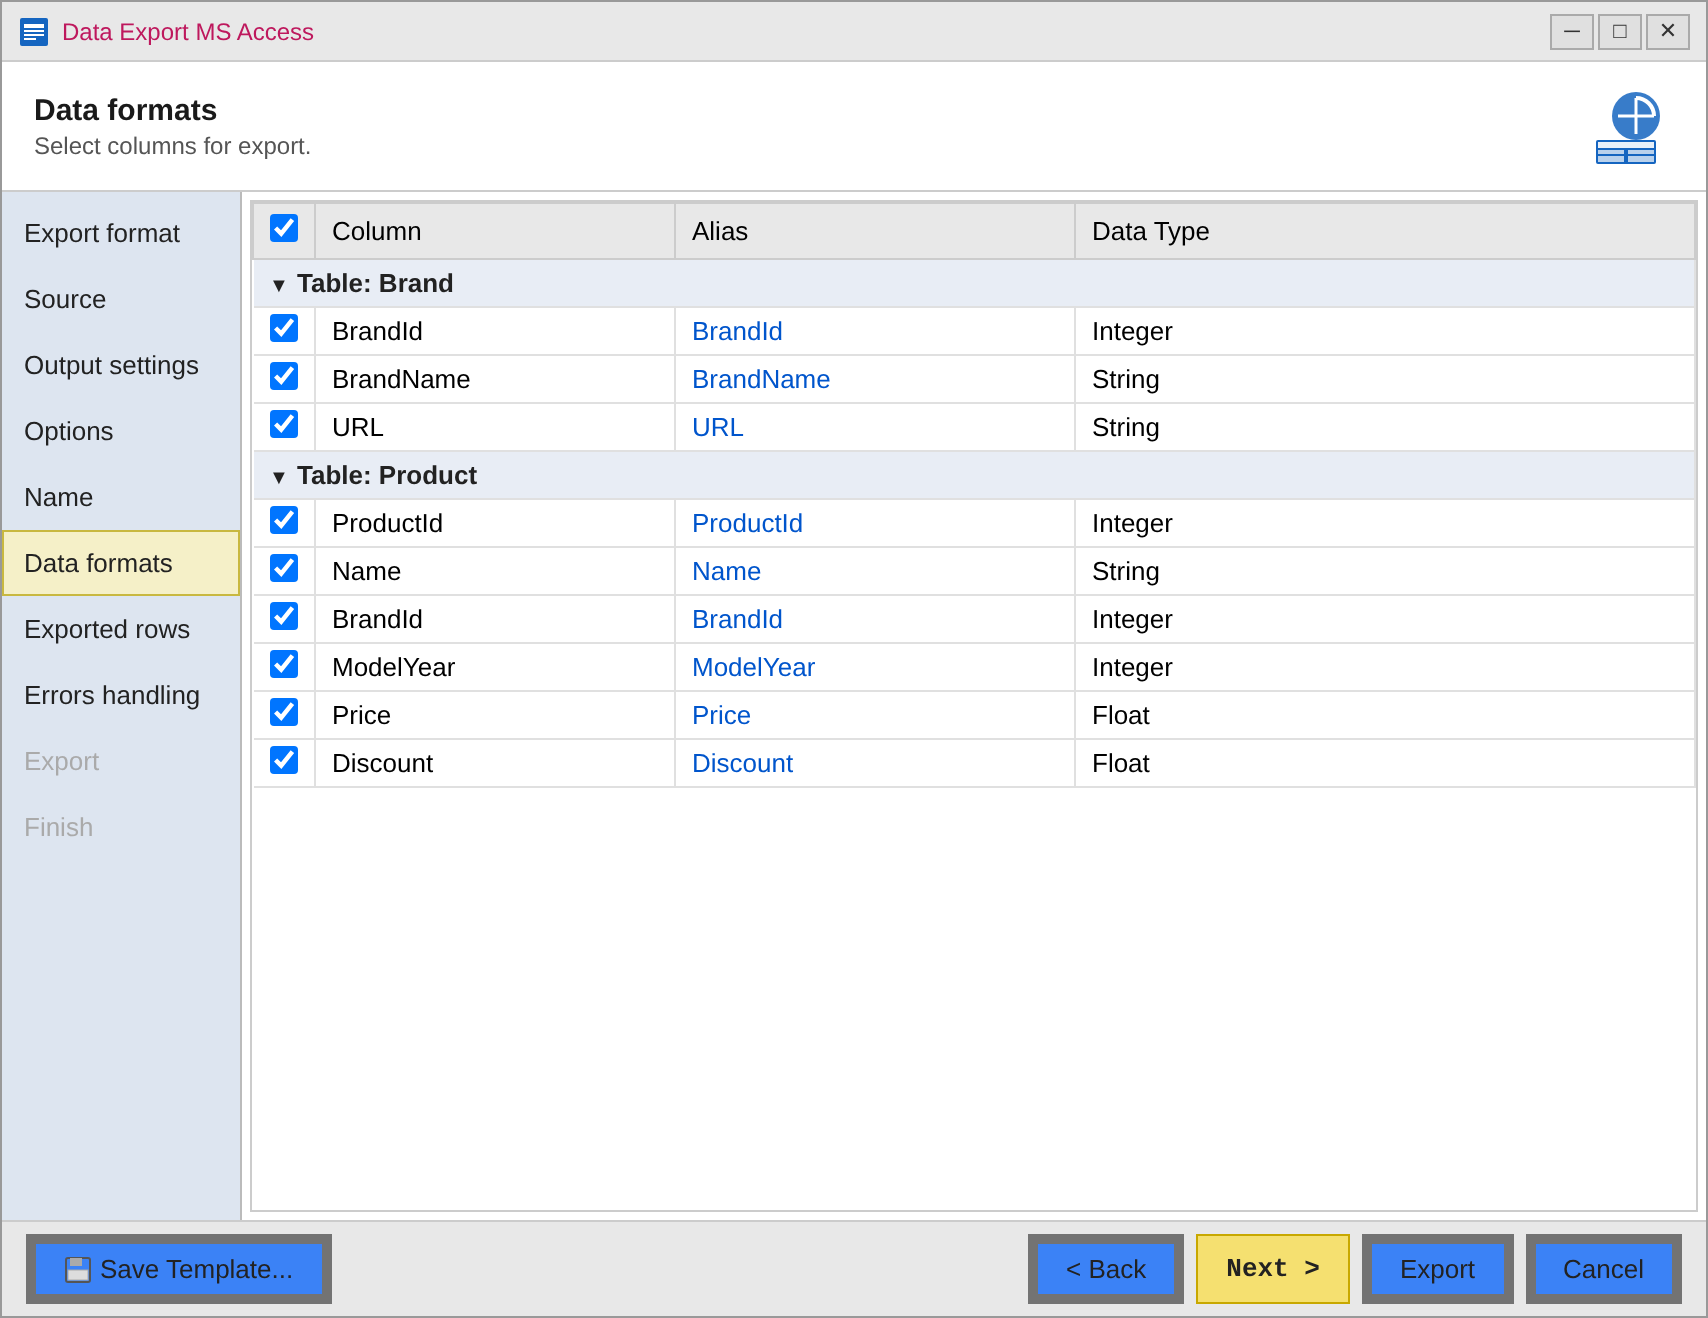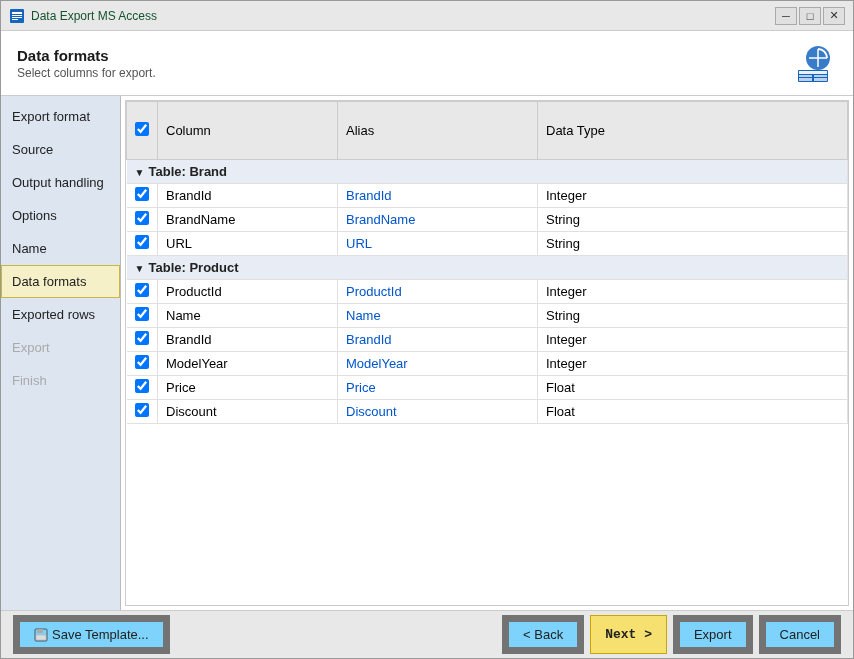--- a/index.html
+++ b/index.html
@@ -28,21 +28,21 @@
       justify-content: space-between;
       height: 30px;
     }
     .title-bar-left {
       display: flex;
       align-items: center;
       gap: 6px;
     }
     .title-bar-text {
       font-size: 12px;
-      color: #14532d;
+      color: #be185d;
     }
     .title-bar-controls {
       display: flex;
       gap: 2px;
     }
     .title-bar-btn {
       width: 22px;
       height: 18px;
       background: #e0e0e0;
       border: 1px solid #aaa;
@@ -128,21 +128,21 @@
 
     table {
       width: 100%;
       border-collapse: collapse;
     }
     thead tr {
       background: #e8e8e8;
     }
     thead th {
       border: 1px solid #ccc;
-      padding: 20px 8px;
+      padding: 5px 8px;
       text-align: left;
       font-weight: normal;
       font-size: 13px;
     }
     tbody tr {
       border-bottom: 1px solid #e0e0e0;
     }
     tbody td {
       padding: 3px 8px;
       border-right: 1px solid #e0e0e0;
@@ -188,22 +188,22 @@
       height: 48px;
     }
     .footer-left {}
     .footer-right {
       display: flex;
       gap: 6px;
     }
     .btn {
       padding: 5px 14px;
       font-size: 13px;
-      border: 7px solid #737373;
-      background: #7dd3fc;
+      border: 5px solid #737373;
+      background: #3b82f6;
       cursor: pointer;
       color: #222;
       min-width: 70px;
       text-align: center;
     }
     .btn-primary {
       background: #f5e070;
       border: 1px solid #c8a800;
       font-weight: bold;
       font-family: Liberation Mono, monospace;
@@ -259,25 +259,26 @@
         <rect x="24" y="34" width="13" height="3" fill="white" opacity="0.7"></rect>
       </svg>
     </div>
   </div>
 
   <div class="content">
 
     <div class="sidebar">
     <div class="sidebar-item">Export format</div>
         <div class="sidebar-item">Source</div>
-        <div class="sidebar-item">Output handling</div>
+        <div class="sidebar-item">Output settings</div>
         <div class="sidebar-item">Options</div>
         <div class="sidebar-item">Name</div>
         <div class="sidebar-item active">Data formats</div>
         <div class="sidebar-item">Exported rows</div>
+        <div class="sidebar-item">Errors handling</div>
         <div class="sidebar-item disabled">Export</div>
         <div class="sidebar-item disabled">Finish</div>
       </div>
 
     <div class="main">
       <div class="table-area">
         <table>
           <thead>
             <tr>
               <th class="col-checkbox">

